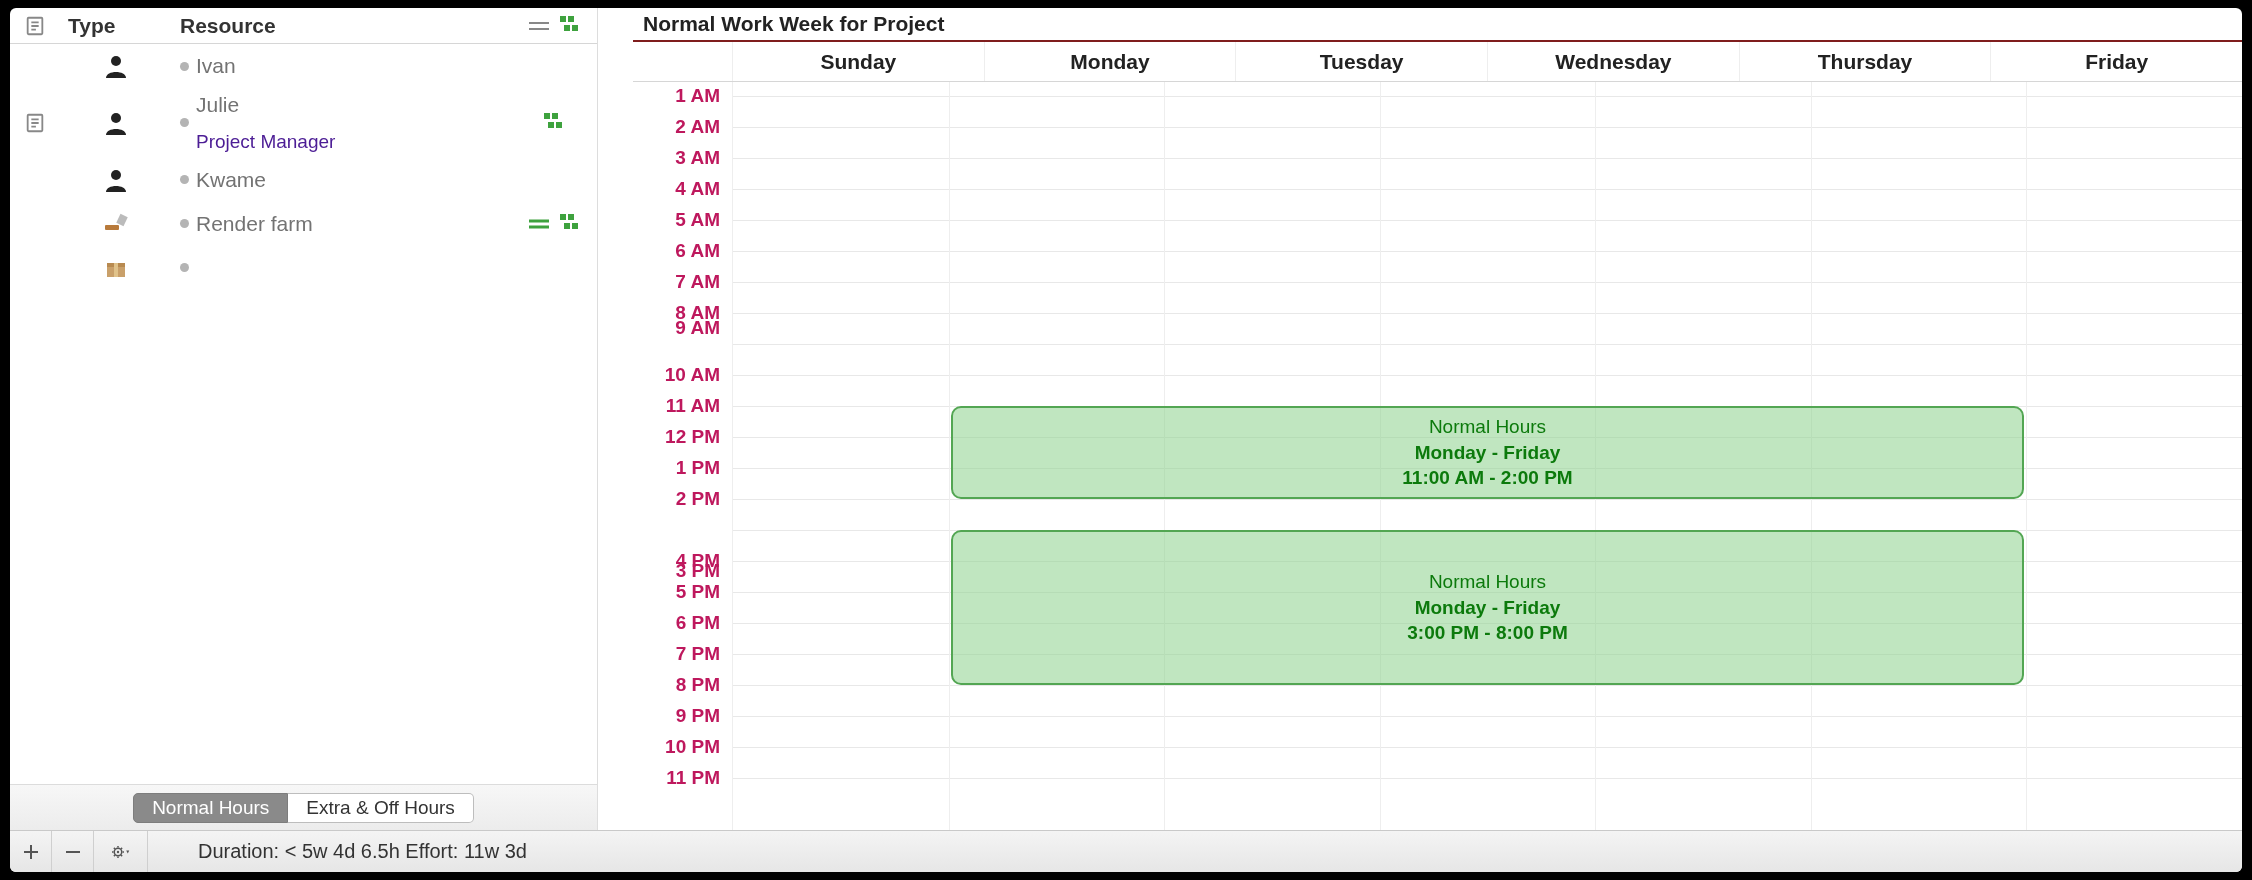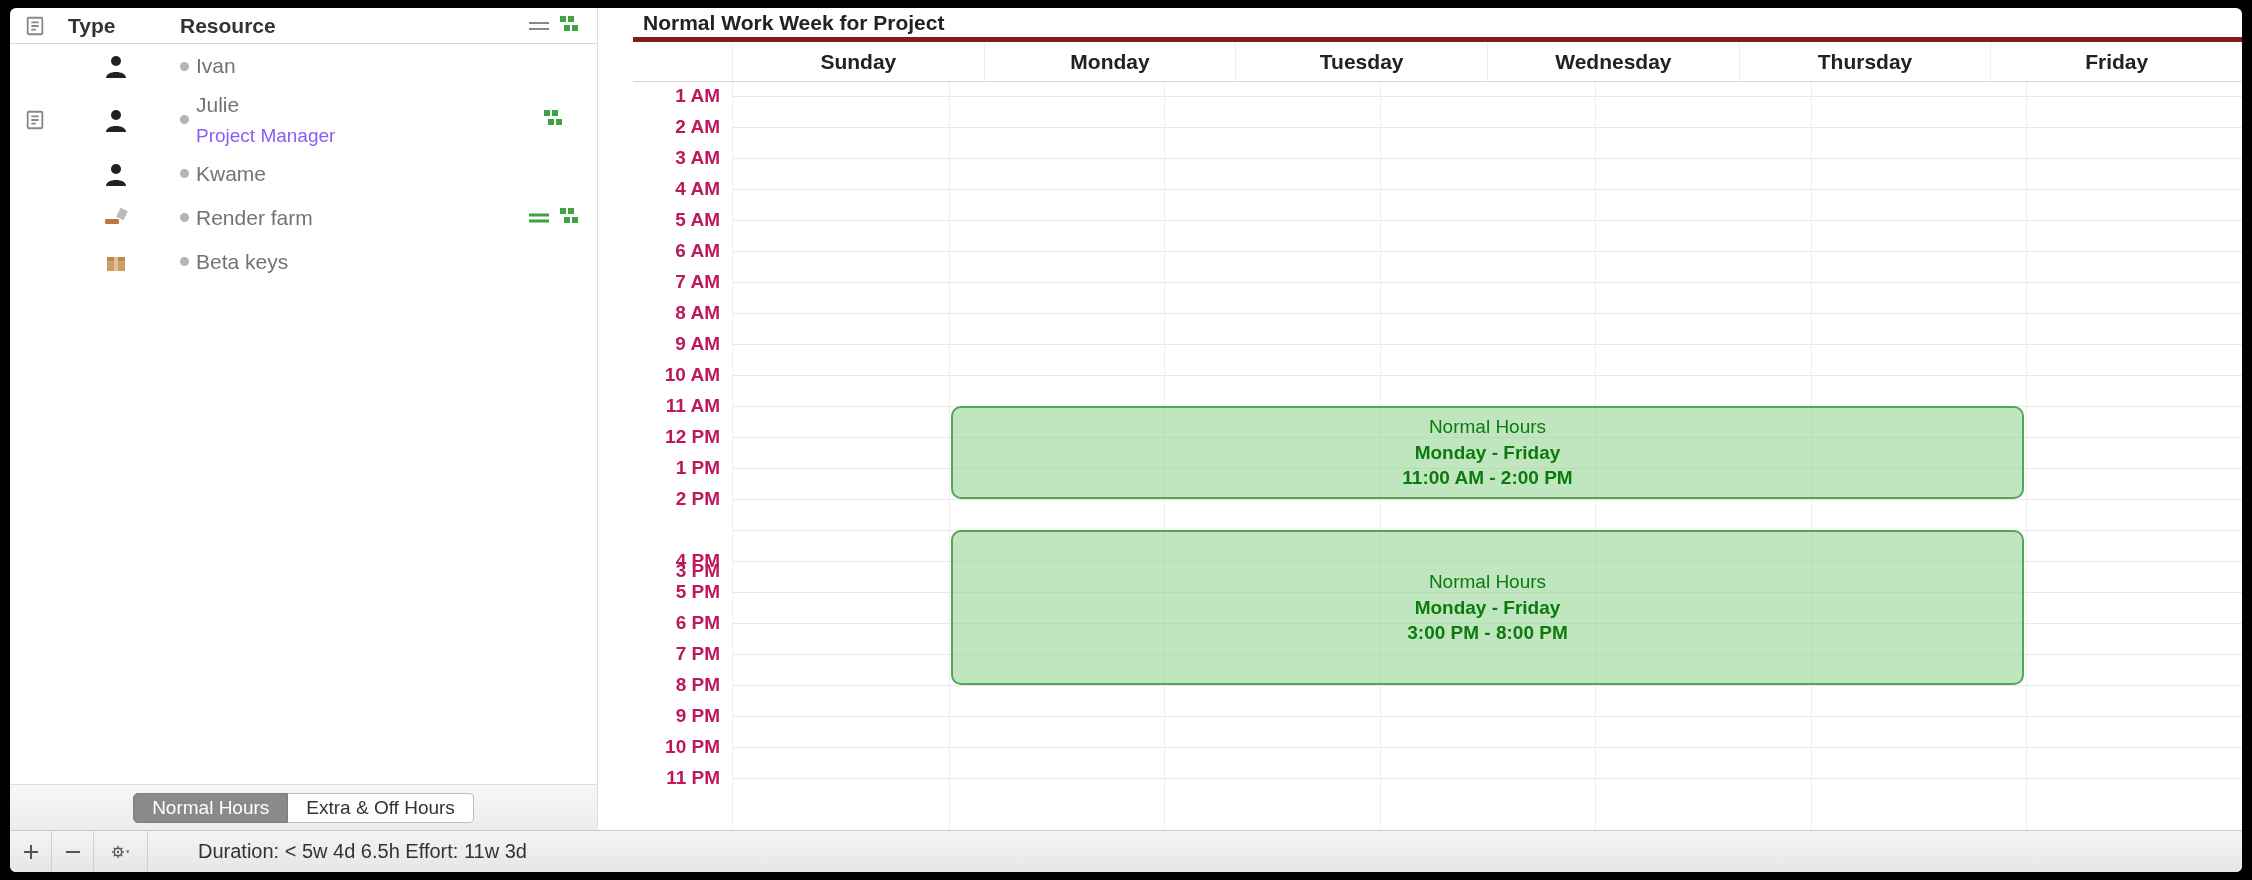--- a/index.html
+++ b/index.html
@@ -69,21 +69,21 @@
     align-items: center;
     min-height: 44px;
     padding: 4px 0;
   }
   .cell-note { width: 50px; display:flex; justify-content:center; color:#7a7a7a; }
   .cell-type { width: 112px; display:flex; justify-content:center; }
   .cell-dot  { width: 24px; display:flex; justify-content:center; }
   .dot { width:9px; height:9px; border-radius:50%; background:#b4b4b4; }
   .cell-name { flex:1; padding-right:8px; }
   .name-main { font-weight:400; color:#737373; line-height:1.2; }
-  .name-sub  { color:#8b5cf6; font-size:19px; line-height:1.2; margin-top:8px; }
+  .name-sub  { color:#4c1d95; font-size:19px; line-height:1.2; margin-top:14px; }
   .cell-badges { width:84px; display:flex; gap:10px; justify-content:center; align-items:center; }
 
   .type-icon svg { width:26px; height:26px; display:block; }
 
   
   .seg-bar {
     height: 46px;
     background: linear-gradient(#f7f7f7,#ececec);
     border-top: 1px solid #dcdcdc;
     display:flex;
@@ -112,21 +112,21 @@
 
   
   .calendar-pane {
     flex: 1;
     display:flex;
     flex-direction:column;
     min-height:0;
   }
   .cal-title {
     height: 34px;
-    border-bottom:5px solid #7f1d1d;
+    border-bottom:2px solid #7f1d1d;
     display:flex;
     align-items:center;
     padding-left:10px;
     font-weight:700;
     font-size:21px;
   }
   .cal-days {
     height: 40px;
     border-bottom:1px solid #d6d6d6;
     display:flex;
@@ -376,23 +376,20 @@
                 <svg viewBox="0 0 26 26">
                   <rect x="4" y="8" width="18" height="14" fill="#c9a06a"></rect>
                   <rect x="4" y="8" width="18" height="4" fill="#b88a50"></rect>
                   <rect x="11" y="8" width="4" height="14" fill="#e0c28a"></rect>
                 </svg>
               </span>
             </div>
             <div class="cell-dot">
               <span class="dot"></span>
             </div>
-            <div class="cell-name">
-              <div class="name-main">Beta keys</div>
-            </div>
             <div class="cell-badges"></div>
           </div>
         </div>
 
       <div class="seg-bar">
         <div class="seg active">Normal Hours</div>
         <div class="seg">Extra &amp; Off Hours</div>
       </div>
     </div>
 
@@ -414,21 +411,21 @@
       <div class="cal-grid-wrap">
         <div class="time-gutter" id="time-gutter">
             <div class="hour-label" style="top: 14px;">1 AM</div>
             <div class="hour-label" style="top: 45px;">2 AM</div>
             <div class="hour-label" style="top: 76px;">3 AM</div>
             <div class="hour-label" style="top: 107px;">4 AM</div>
             <div class="hour-label" style="top: 138px;">5 AM</div>
             <div class="hour-label" style="top: 169px;">6 AM</div>
             <div class="hour-label" style="top: 200px;">7 AM</div>
             <div class="hour-label" style="top: 231px;">8 AM</div>
-            <div class="hour-label" style="top: 262px; text-align: right;">9 AM</div>
+            <div class="hour-label" style="top: 246px; text-align: right;">9 AM</div>
             <div class="hour-label" style="top: 293px;">10 AM</div>
             <div class="hour-label" style="top: 324px;">11 AM</div>
             <div class="hour-label" style="top: 355px;">12 PM</div>
             <div class="hour-label" style="top: 386px;">1 PM</div>
             <div class="hour-label" style="top: 417px;">2 PM</div>
             <div class="hour-label" style="top: 448px; margin-top: 41px;">3 PM</div>
             <div class="hour-label" style="top: 479px;">4 PM</div>
             <div class="hour-label" style="top: 510px;">5 PM</div>
             <div class="hour-label" style="top: 541px;">6 PM</div>
             <div class="hour-label" style="top: 572px;">7 PM</div>

